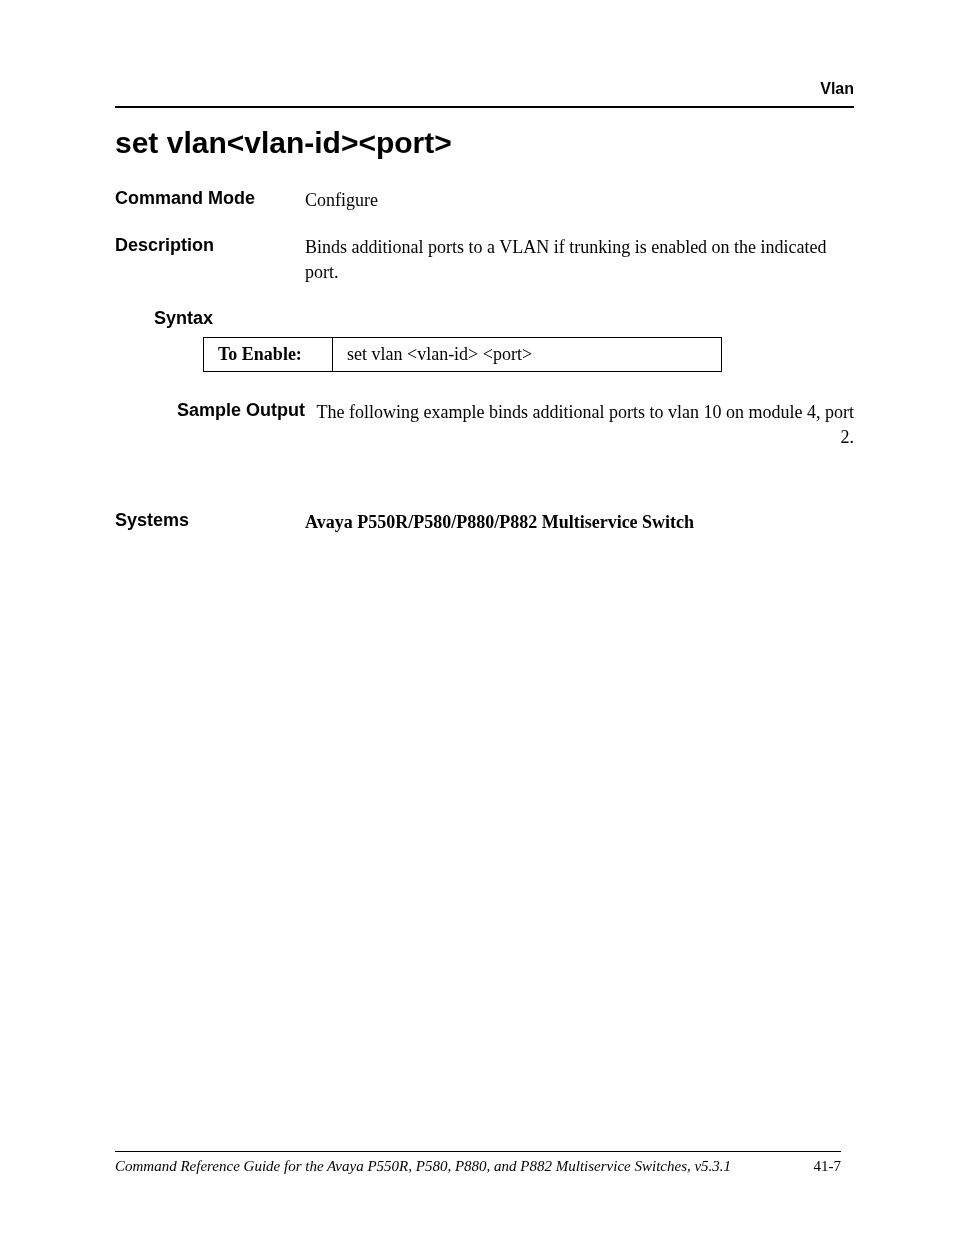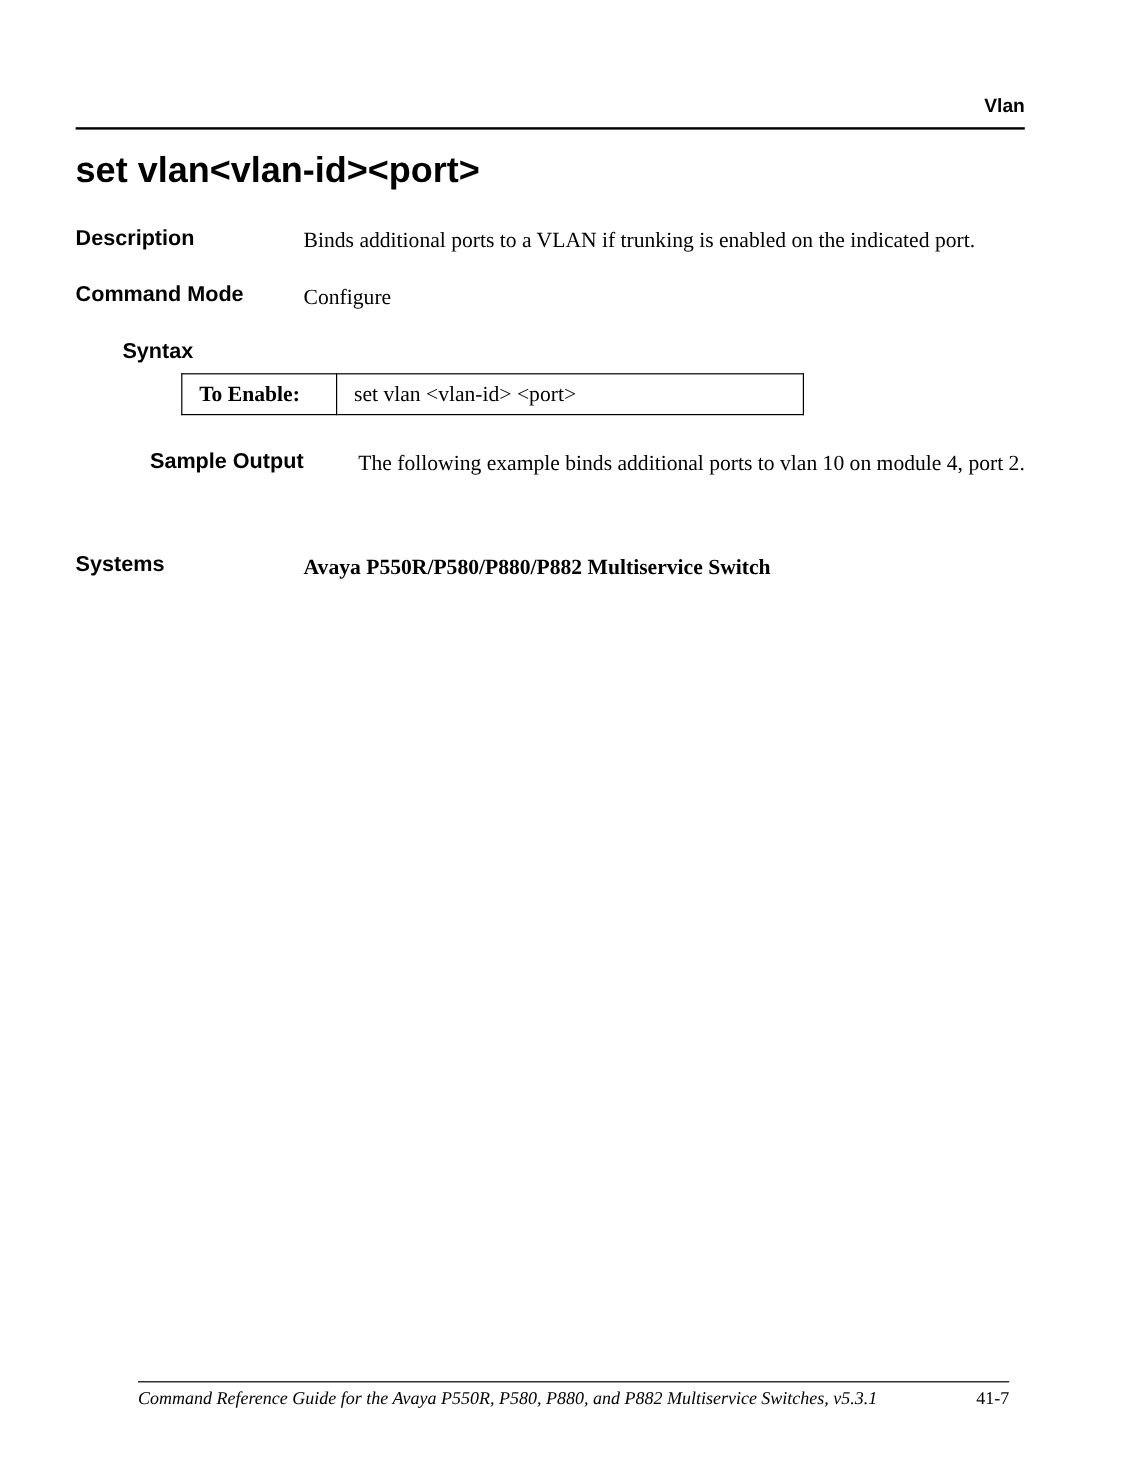--- a/index.html
+++ b/index.html
@@ -7,21 +7,21 @@
     padding: 0;
     background: #fff;
     font-family: "Times New Roman", Times, serif;
     color: #000;
   }
   .page {
     width: 954px;
     height: 1235px;
     position: relative;
     box-sizing: border-box;
-    padding: 80px 100px 60px 63px;
+    padding: 80px 100px 60px 115px;
   }
   .running-head {
     text-align: right;
     font-family: "Helvetica Neue", Arial, sans-serif;
     font-weight: 700;
     font-size: 16px;
     margin-bottom: 8px;
   }
   .top-rule {
     border: none;
@@ -103,27 +103,27 @@
 <body>
 
 <div class="page">
 
   <div class="running-head">Vlan</div>
   <hr class="top-rule">
 
   <h1 class="title">set vlan&lt;vlan-id&gt;&lt;port&gt;</h1>
 
   <div class="row">
-    <div class="label">Description</div>
-    <div class="value">Binds additional ports to a VLAN if trunking is enabled on the indicated port.</div>
+    <div class="label">Command Mode</div>
+    <div class="value">Configure</div>
   </div>
 
   <div class="row">
-    <div class="label">Command Mode</div>
-    <div class="value">Configure</div>
+    <div class="label">Description</div>
+    <div class="value">Binds additional ports to a VLAN if trunking is enabled on the indicated port.</div>
   </div>
 
   <div class="row" style="margin-bottom:8px;margin-left:39px;">
     <div class="label">Syntax</div>
     <div class="value"></div>
   </div>
 
   <table class="syntax-table">
     <tbody>
         <tr>

